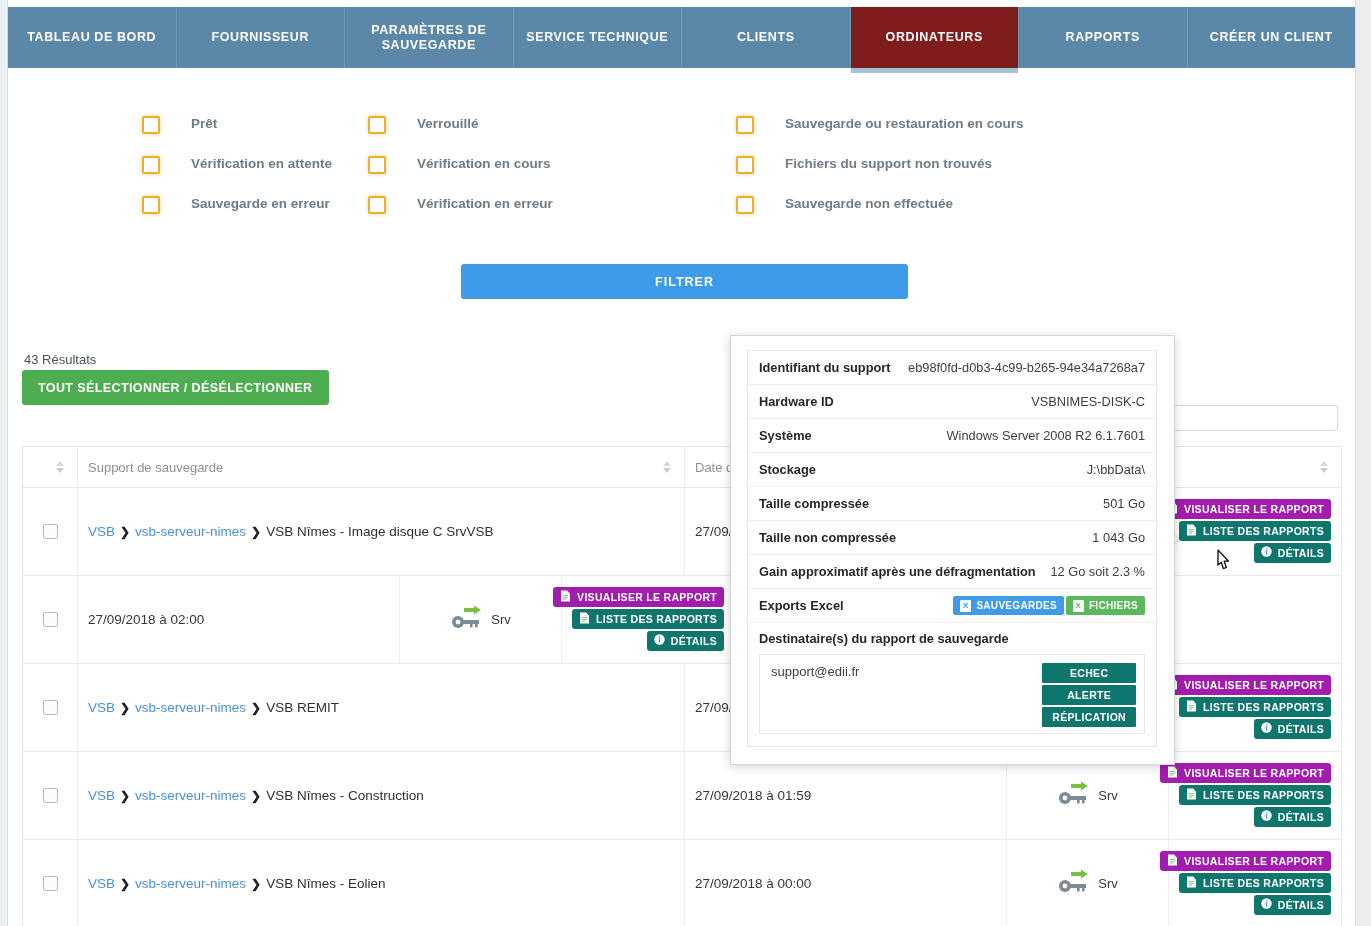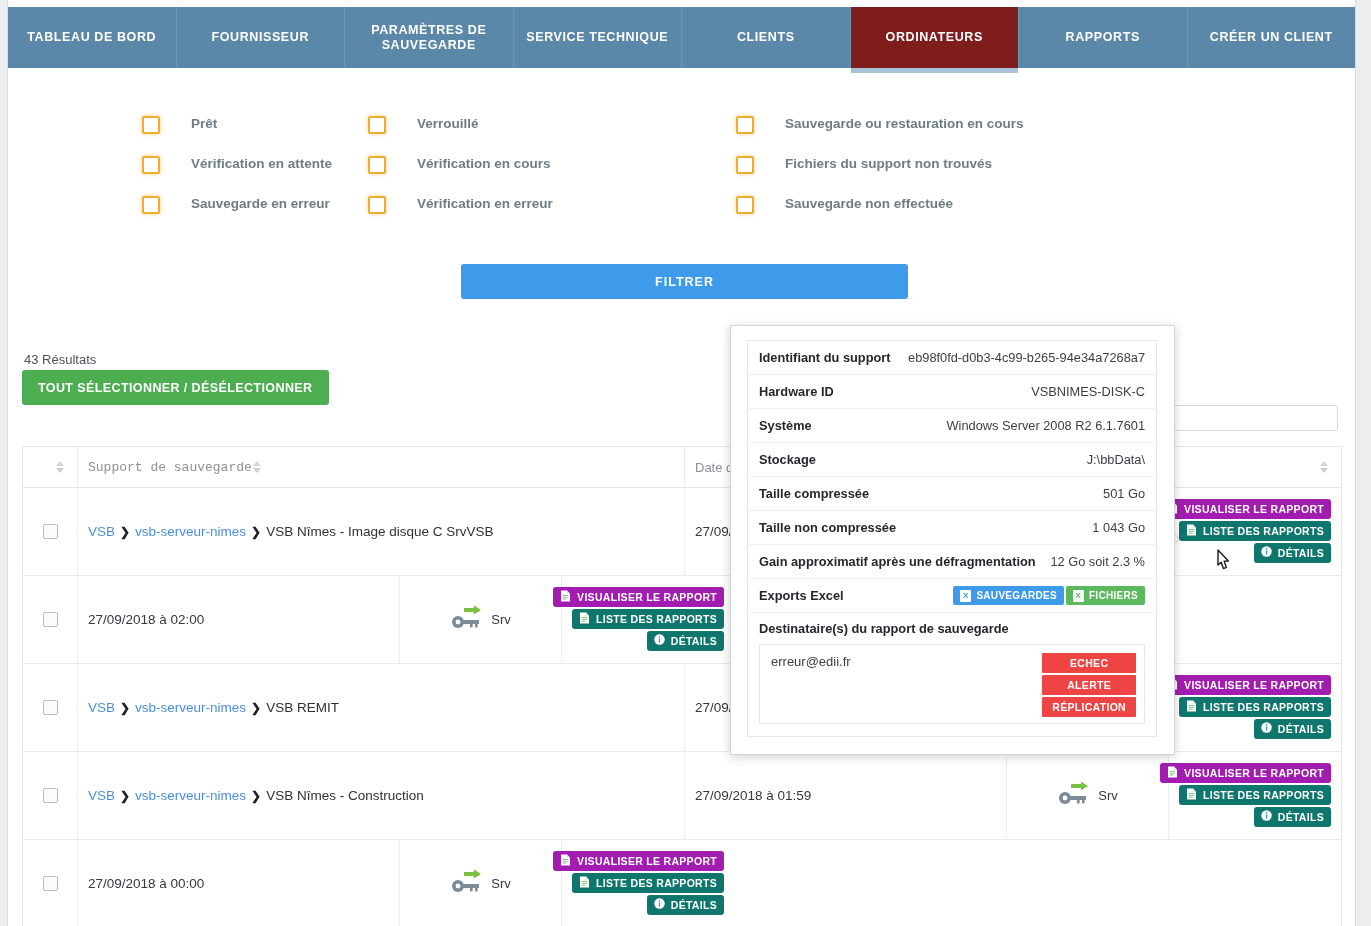--- a/index.html
+++ b/index.html
@@ -71,21 +71,21 @@
   #searchlabel{font-size:13px;color:#4c5259;margin-right:8px;white-space:nowrap;}
   #searchinput{width:176px;height:26px;border:1px solid #d6d9db;border-radius:3px;
     font-family:"Liberation Sans",sans-serif;font-size:13px;padding:0 6px;box-sizing:border-box;outline:none;}
 
   
   #table{position:absolute;left:22px;top:446px;width:1320px;border:1px solid #e4e6e8;border-bottom:none;box-sizing:border-box;}
   .thead{display:flex;height:40px;border-bottom:1px solid #e4e6e8;}
   .th{display:flex;align-items:center;box-sizing:border-box;border-right:1px solid #e9ebec;
       font-size:13px;color:#8a9299;padding:0 10px;}
   .th.w-check{width:55px;justify-content:flex-end;}
-  .th.w-sup{width:607px;font-family:Liberation Mono, monospace;}
+  .th.w-sup{width:607px;justify-content:space-between;}
   .th.w-date{width:322px;justify-content:space-between;}
   .th.w-sto{width:162px;justify-content:space-between;}
   .th.w-act{width:172px;border-right:none;justify-content:flex-end;}
   .sorticon{display:inline-block;width:12px;height:14px;position:relative;flex:0 0 auto;}
   .sorticon::before,.sorticon::after{content:"";position:absolute;width:0;height:0;
     border-left:4px solid transparent;border-right:4px solid transparent;left:1px;}
   .sorticon::before{border-bottom:5px solid #d3d7da;top:1px;}
   .sorticon::after{border-top:5px solid #c9ced2;bottom:1px;}
 
   .trow{display:flex;min-height:87px;border-bottom:1px solid #e8eaeb;}
@@ -105,21 +105,21 @@
 
   .actbtn{
     display:flex;align-items:center;gap:6px;height:20px;padding:0 7px;margin-bottom:2px;
     border-radius:3px;color:#fff;font-size:10.5px;font-weight:bold;letter-spacing:.3px;
     white-space:nowrap;cursor:pointer;box-sizing:border-box;
   }
   .actbtn.green{background:#a21caf;}
   .actbtn.blue{background:#0f766e;}
 
   
-  #tipwrap{position:absolute;left:730px;top:325px;width:445px;height:430px;
+  #tipwrap{position:absolute;left:730px;top:335px;width:445px;height:430px;
            background:#ffffff;border:1px solid #d3d6d9;box-shadow:0 2px 10px rgba(0,0,0,.18);box-sizing:border-box;}
   #tiparrow{position:absolute;left:1164px;top:525px;width:0;height:0;
             border-top:14px solid transparent;border-bottom:14px solid transparent;border-left:14px solid #ffffff;
             filter:drop-shadow(2px 0 1px rgba(0,0,0,.12));}
   #tipcard{position:absolute;left:16px;top:14px;width:410px;border:1px solid #e6e8ea;box-sizing:border-box;background:#fff;}
   .tiprow{display:flex;align-items:center;justify-content:space-between;
           min-height:34px;border-bottom:1px solid #eceeef;padding:0 11px;box-sizing:border-box;}
   .tiprow:last-child{border-bottom:none;}
   .tipk{font-size:12.8px;font-weight:bold;color:#24282c;white-space:nowrap;}
   .tipv{font-size:12.8px;color:#3a3f44;text-align:right;padding-left:10px;}
@@ -127,21 +127,21 @@
           color:#fff;font-size:10px;font-weight:bold;letter-spacing:.3px;cursor:pointer;}
   .xlsbtn.blue{background:#3d9be9;}
   .xlsbtn.green{background:#5cb85c;}
   .xlsicon{width:11px;height:12px;background:#fff;border-radius:1px;display:flex;align-items:center;
            justify-content:center;color:#3d9be9;font-size:8px;font-weight:bold;}
   .xlsbtn.green .xlsicon{color:#5cb85c;}
   .tiprow.block{display:block;padding-top:8px;padding-bottom:8px;}
   #destbox{margin:8px 0 4px 0;border:1px solid #e6e8ea;min-height:80px;position:relative;box-sizing:border-box;padding:9px 11px;}
   #destmail{font-size:13px;color:#3a3f44;}
   #tagcol{position:absolute;right:8px;top:8px;display:flex;flex-direction:column;gap:2px;align-items:stretch;}
-  .tag{background:#ef4444;color:#fff;font-size:10.5px;font-weight:bold;letter-spacing:.3px;
+  .tag{background:#0f766e;color:#fff;font-size:10.5px;font-weight:bold;letter-spacing:.3px;
        padding:4px 10px;text-align:center;border-radius:1px;cursor:pointer;white-space:nowrap;}
 
   
   #cursor{position:absolute;left:1211px;top:548px;width:24px;height:30px;pointer-events:none;}
 </style>
 </head>
 <body>
 
 <div id="page">
   <div id="frame"></div>
@@ -437,20 +437,23 @@
                   <rect x="4.8" y="2.2" width="1.4" height="1.4" fill="#3d9be9"></rect>
                 </svg></span>
               <span>DÉTAILS</span>
             </div>
           </div>
         </div>
         <div class="trow">
           <div class="td w-check">
             <div class="rowcheck"></div>
           </div>
+          <div class="td w-sup">
+            <div><span class="bc-link">VSB</span><span class="bc-sep">❯</span><span class="bc-link">vsb-serveur-nimes</span><span class="bc-sep">❯</span><span class="bc-plain">VSB Nîmes - Eolien</span></div>
+          </div>
           <div class="td w-date">27/09/2018 à 00:00</div>
           <div class="td w-sto">
             <div class="srvcell">
               <span><svg width="34" height="26" viewBox="0 0 34 26">
                   <path d="M14 3 L24 3 L24 0.5 L31 5 L24 9.5 L24 7 L14 7 Z" fill="#79c143"></path>
                   <circle cx="8" cy="17" r="6" fill="#7d8b96"></circle>
                   <circle cx="8" cy="17" r="2.4" fill="#ffffff"></circle>
                   <rect x="12" y="15" width="17" height="4" fill="#7d8b96"></rect>
                   <rect x="20" y="19" width="2.6" height="3.4" fill="#7d8b96"></rect>
                   <rect x="25" y="19" width="2.6" height="3.4" fill="#7d8b96"></rect>
@@ -532,21 +535,21 @@
             </div>
             <div class="xlsbtn green">
               <span class="xlsicon">X</span>
               <span>FICHIERS</span>
             </div>
           </span>
         </div>
         <div class="tiprow block">
           <div class="tipk">Destinataire(s) du rapport de sauvegarde</div>
           <div id="destbox">
-            <div id="destmail">erreur@edii.fr</div>
+            <div id="destmail">support@edii.fr</div>
             <div id="tagcol">
               <div class="tag">ECHEC</div>
               <div class="tag">ALERTE</div>
               <div class="tag">RÉPLICATION</div>
             </div>
           </div>
         </div>
       </div>
   </div>
 

